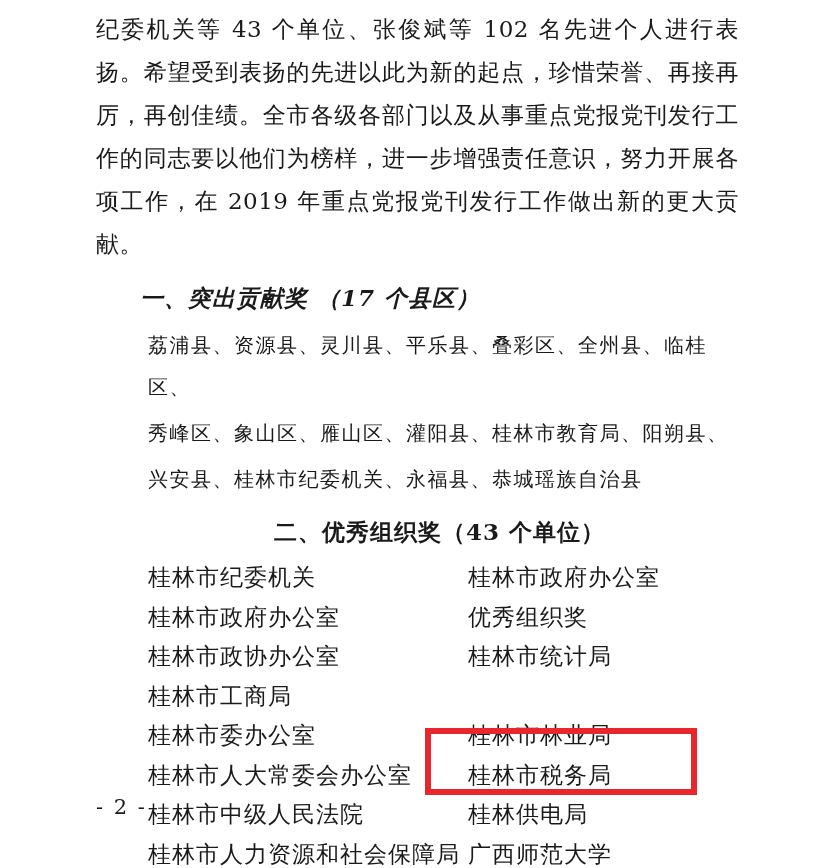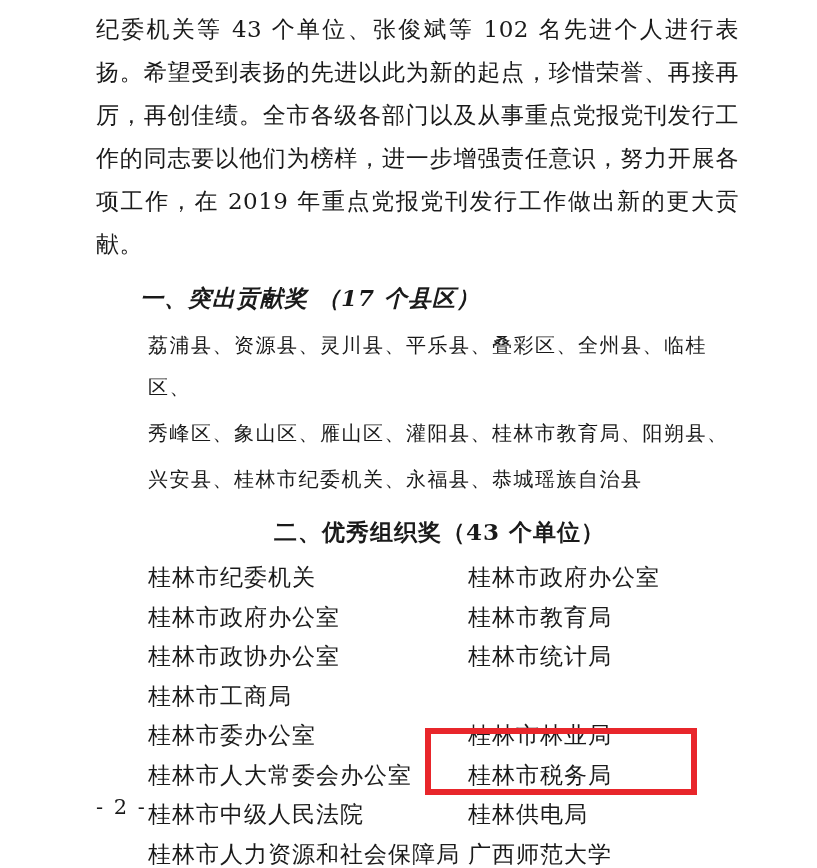--- a/index.html
+++ b/index.html
@@ -106,21 +106,21 @@
 
   <p class="heading heading-2">二、优秀组织奖（43 个单位）</p>
 
   <div class="two-col">
     <div class="row">
       <div class="col-left">桂林市纪委机关</div>
       <div class="col-right">桂林市政府办公室</div>
     </div>
     <div class="row">
       <div class="col-left">桂林市政府办公室</div>
-      <div class="col-right">桂林市教育局</div>
+      <div class="col-right">优秀组织奖</div>
     </div>
     <div class="row">
       <div class="col-left">桂林市政协办公室</div>
       <div class="col-right">桂林市统计局</div>
     </div>
     <div class="row">
       <div class="col-right">桂林市工商局</div>
     </div>
     <div class="row">
       <div class="col-left">桂林市委办公室</div>

